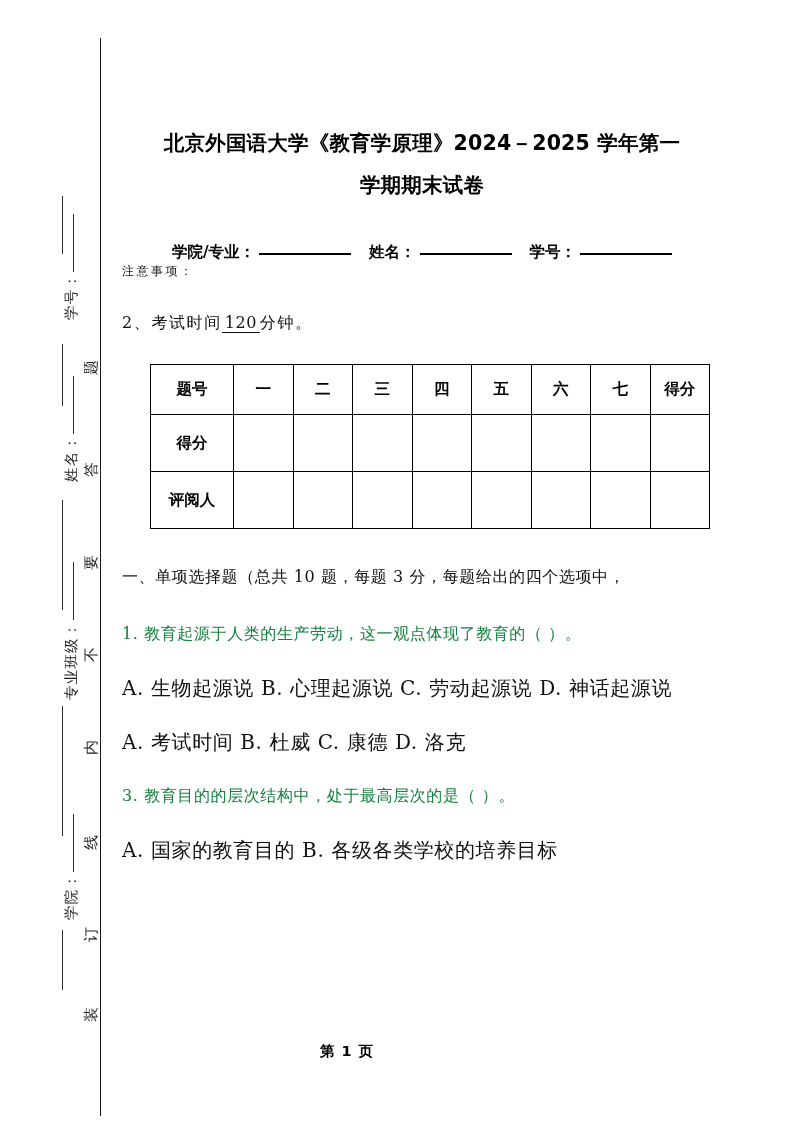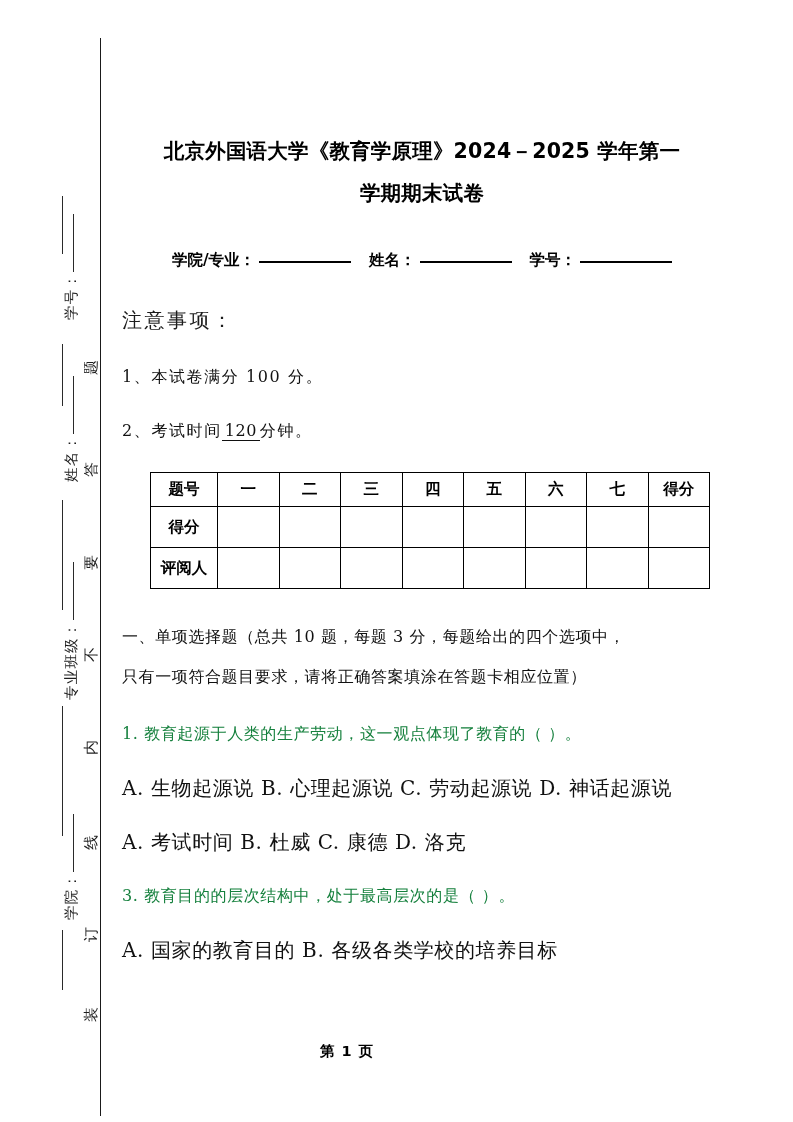--- a/index.html
+++ b/index.html
@@ -82,21 +82,21 @@
 
   
   #body-col {
     position: absolute;
     left: 122px;
     top: 0;
     width: 600px;
   }
 
   .doc-title {
-    margin: 12px;
+    margin: 4px;
     padding-top: 118px;
     font-family: "DejaVu Sans", "Liberation Sans", sans-serif;
     font-size: 20.5px;
     font-weight: bold;
     line-height: 42px;
     text-align: center;
     letter-spacing: 0.2px;
     color: #000;
   }
 
@@ -113,22 +113,21 @@
   .id-line .ul {
     display: inline-block;
     width: 92px;
     border-bottom: 2.2px solid #000;
     vertical-align: 2px;
     margin-right: 18px;
   }
   .id-line .ul.last { margin-right: 0; }
 
   .notice-head {
-    margin-top: 36px;
-    font-size: 20px;
+    font-size: 12px;
     letter-spacing: 2.5px;
     color: #1c1c1c;
   }
   .notice-item {
     margin-top: 33px;
     font-size: 16px;
     letter-spacing: 1.6px;
     color: #111;
   }
   .notice-item .inline-ul {
@@ -147,21 +146,21 @@
     width: 560px;
   }
   #score-table td {
     border: 1.3px solid #000;
     text-align: center;
     vertical-align: middle;
     font-family: "DejaVu Sans", "Liberation Sans", sans-serif;
     font-weight: bold;
     font-size: 15.5px;
     color: #000;
-    padding: 0;
+    padding: 8px;
   }
   #score-table td.lead { width: 66px; }
   #score-table tr.r-head td { height: 33px; }
   #score-table tr.r-body td { height: 40px; }
 
   
   .section-head {
     margin-top: 28px;
     font-size: 16px;
     line-height: 40px;
@@ -241,21 +240,20 @@
       <span>北京外国语大学《教育学原理》2024－2025 学年第一</span><br>
       <span>学期期末试卷</span>
     </h1>
 
     <div class="id-line">
       <span class="fld">学院/专业：</span><span class="ul"></span><span class="fld">姓名：</span><span class="ul"></span><span class="fld">学号：</span><span class="ul last"></span>
     </div>
 
     <div class="notice-head">注意事项：</div>
 
-    <div class="notice-item">1、本试卷满分 100 分。</div>
 
     <div class="notice-item">
       <span>2、考试时间</span><span class="inline-ul">120</span><span>分钟。</span>
     </div>
 
     <table id="score-table">
       <tbody>
         <tr class="r-head">
           <td class="lead">题号</td>
           <td>一</td>
@@ -287,21 +285,20 @@
           <td></td>
           <td></td>
           <td></td>
           <td></td>
         </tr>
       </tbody>
     </table>
 
     <div class="section-head">
       <span>一、单项选择题（总共 10 题，每题 3 分，每题给出的四个选项中，</span><br>
-      <span>只有一项符合题目要求，请将正确答案填涂在答题卡相应位置）</span>
     </div>
 
     <div class="q-stem">1. 教育起源于人类的生产劳动，这一观点体现了教育的（  ）。</div>
     <div class="q-opts">A. 生物起源说   B. 心理起源说   C. 劳动起源说   D. 神话起源说</div>
 
     <div class="q-opts">A. 考试时间   B. 杜威   C. 康德   D. 洛克</div>
 
     <div class="q-stem">3. 教育目的的层次结构中，处于最高层次的是（  ）。</div>
     <div class="q-opts">A. 国家的教育目的   B. 各级各类学校的培养目标</div>
   </div>

